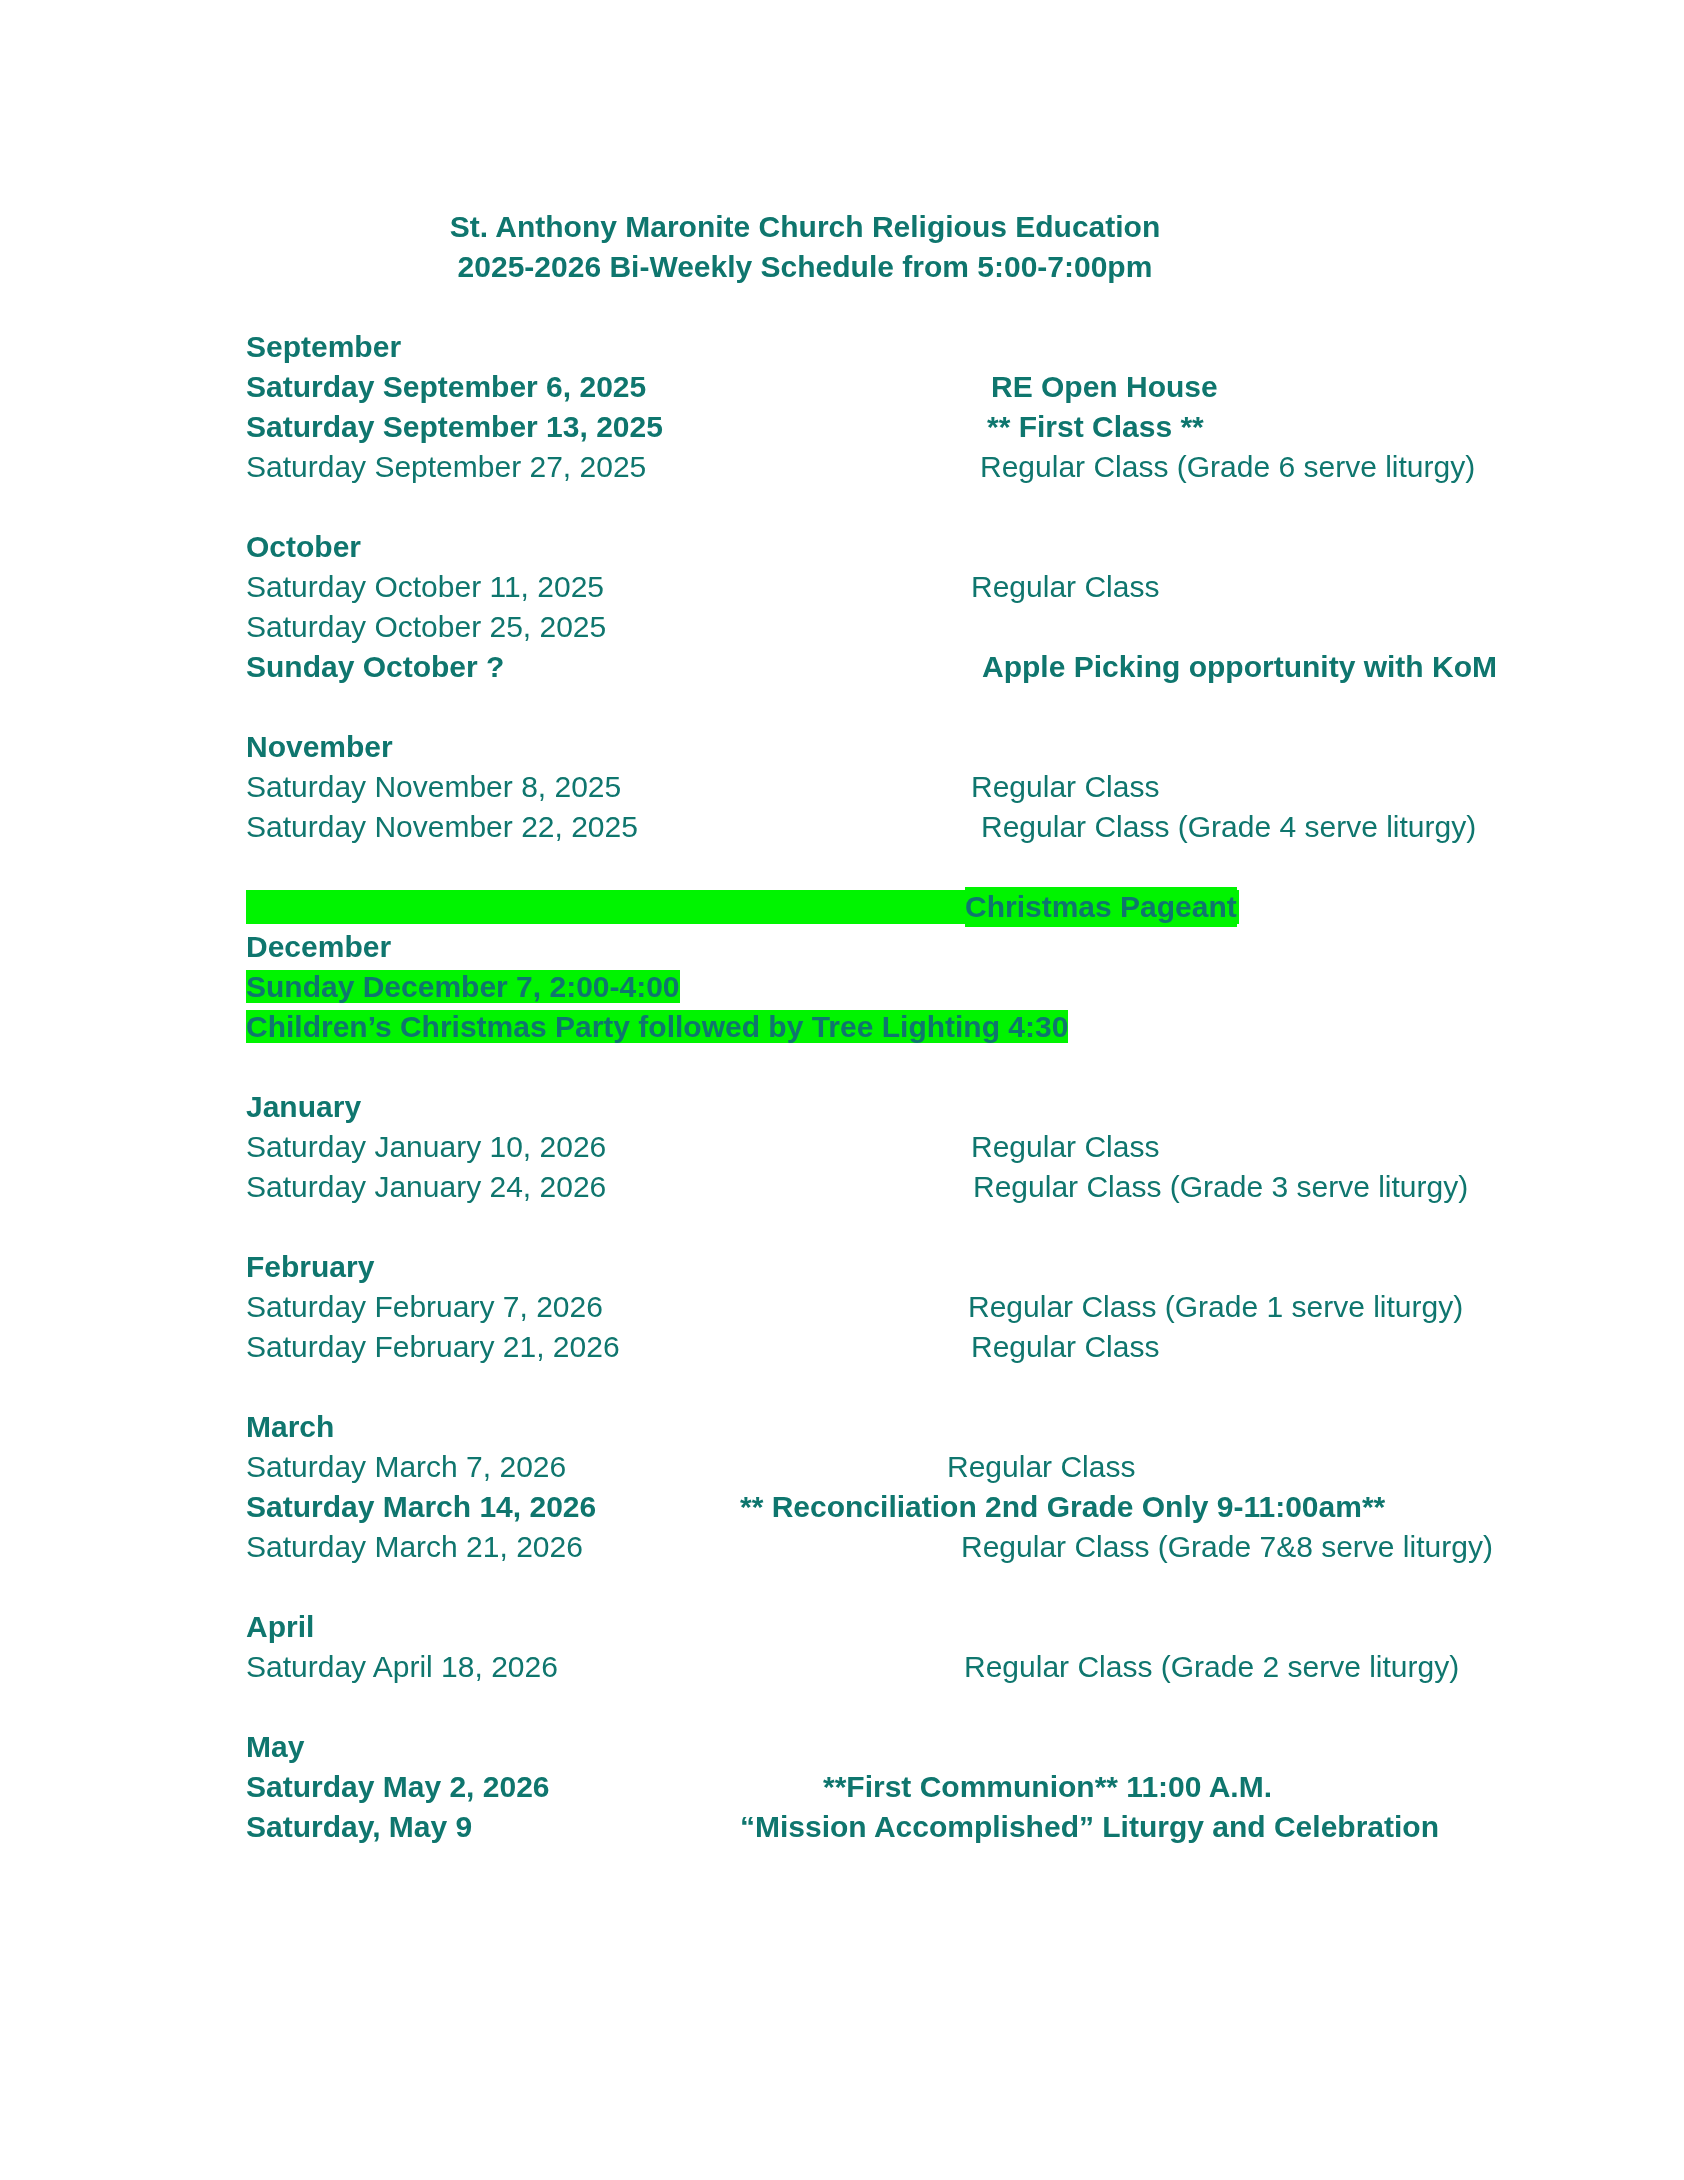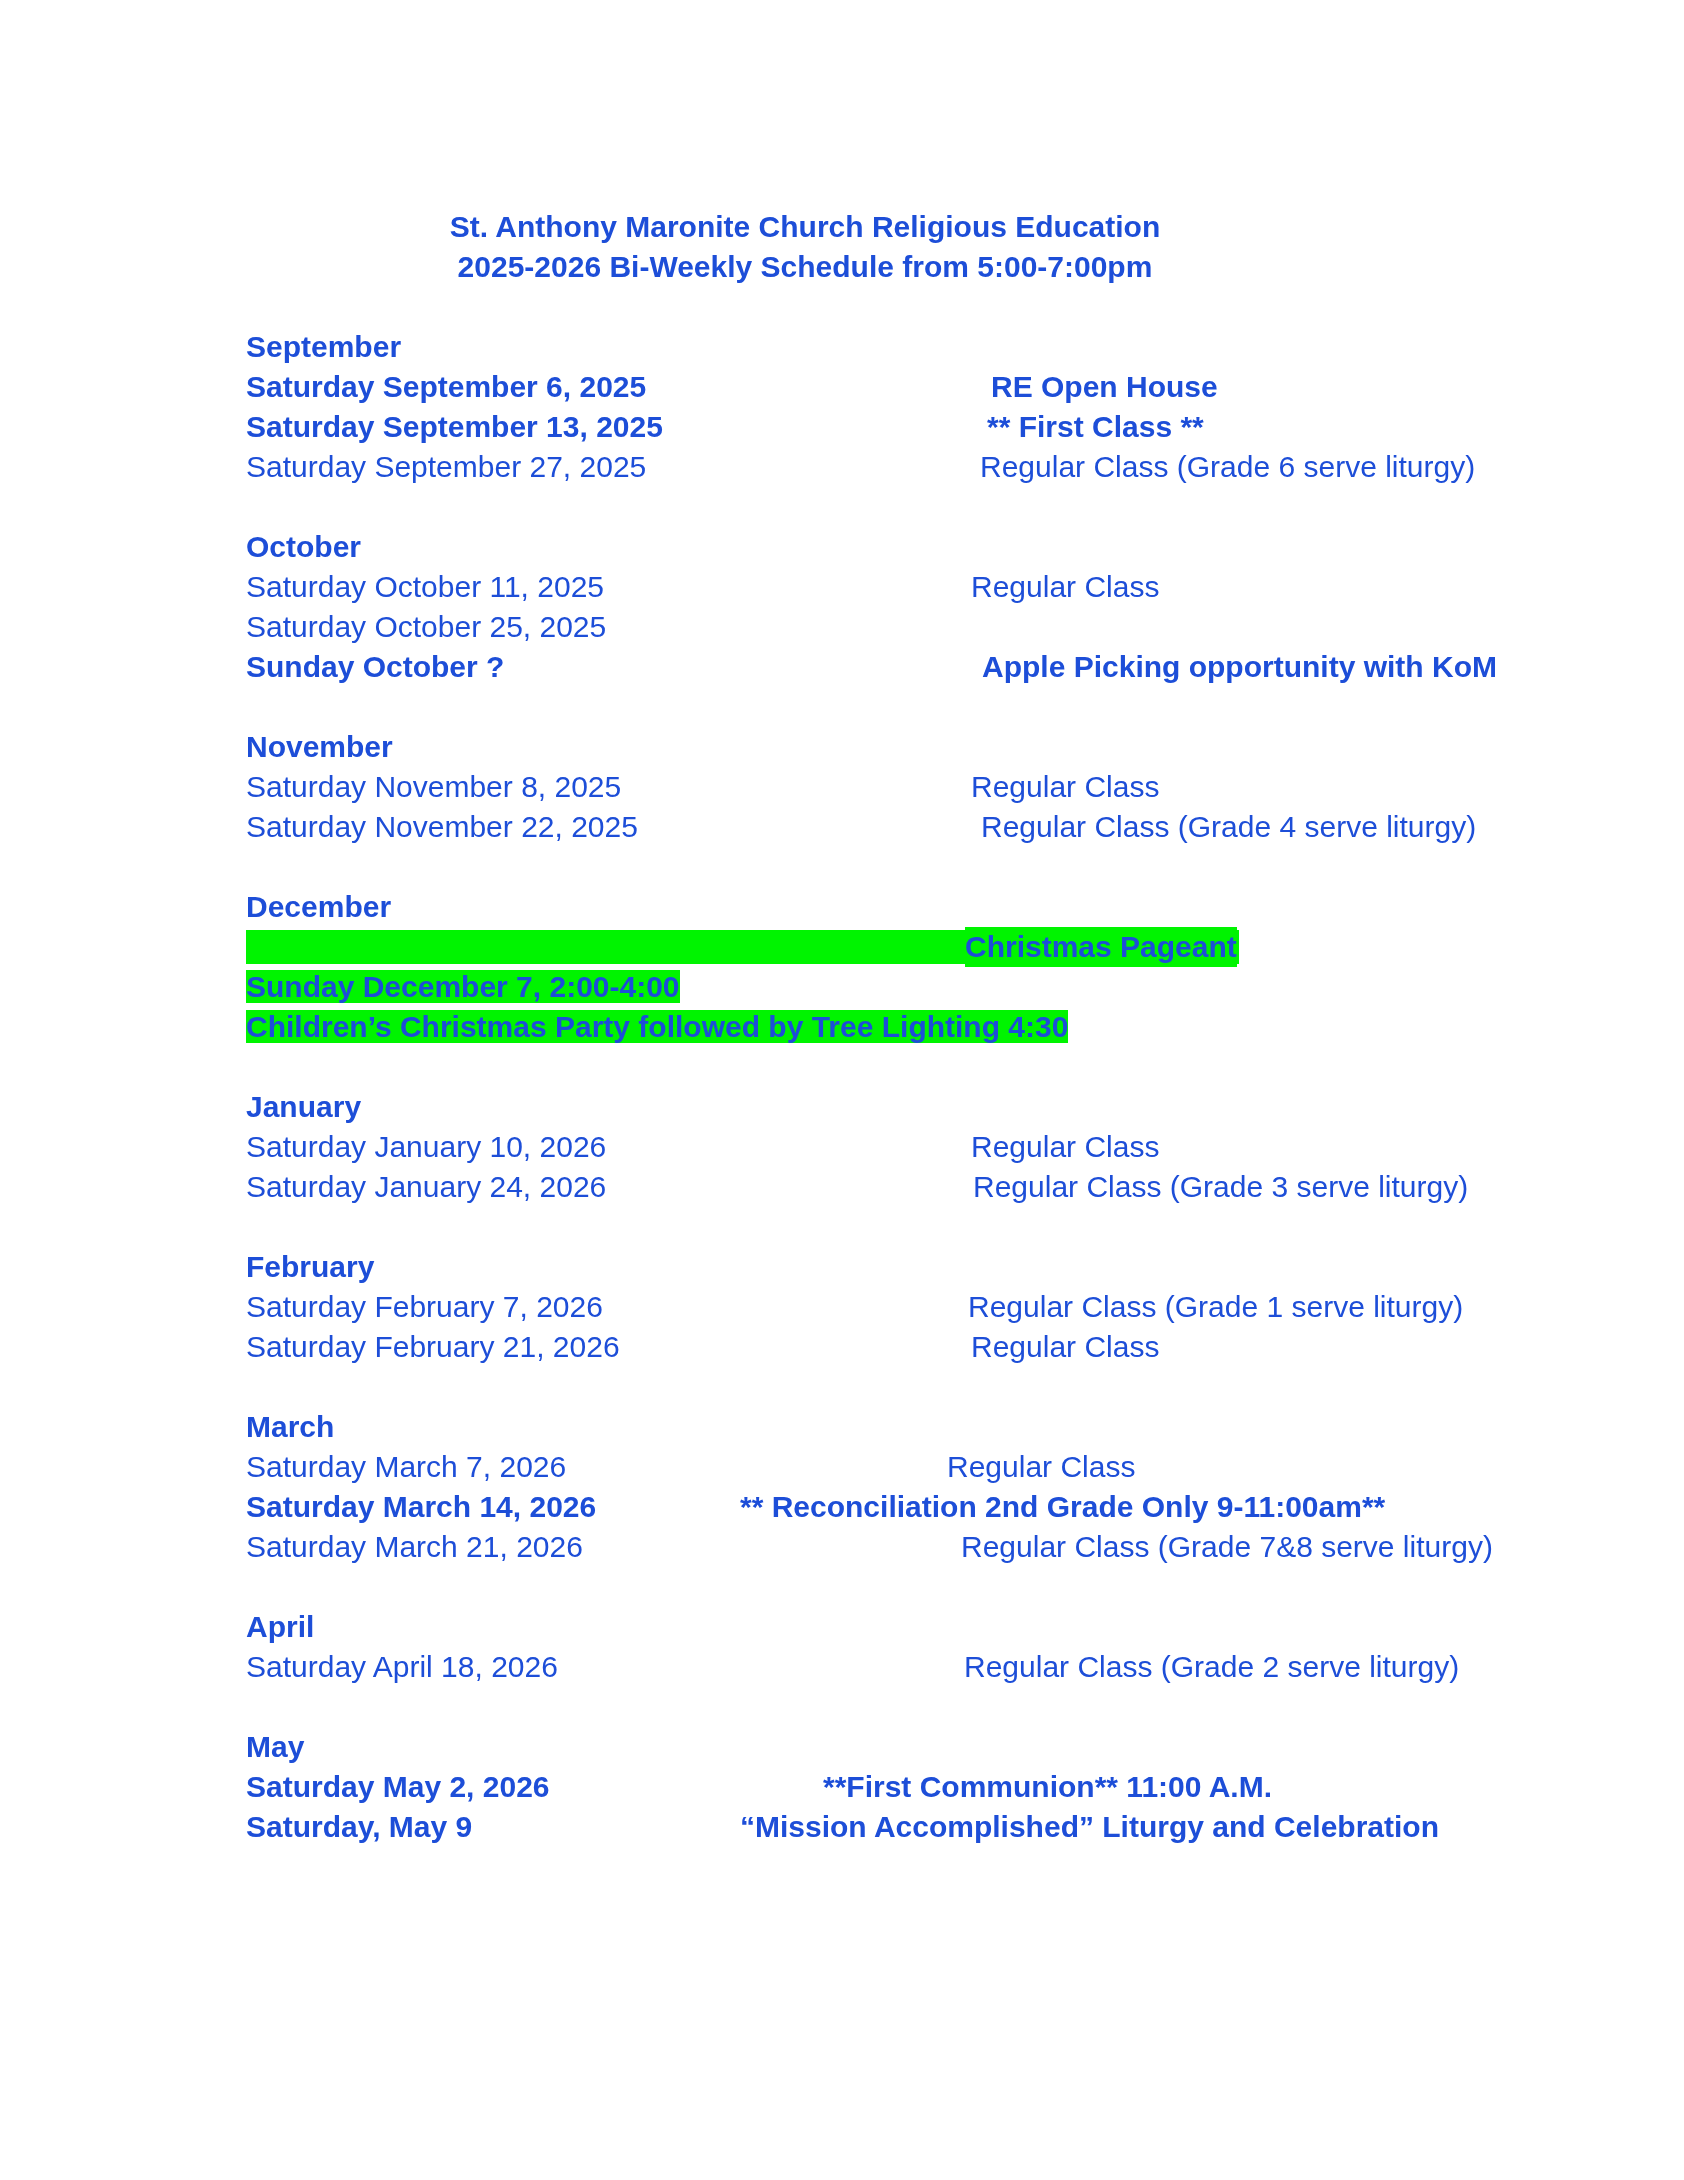--- a/index.html
+++ b/index.html
@@ -3,21 +3,21 @@
 <meta charset="utf-8">
 <style>
   html, body { margin: 0; padding: 0; background: #ffffff; }
   .page {
     position: relative;
     width: 1610px;
     height: 2181px;
     background: #ffffff;
     font-family: "Liberation Sans", "DejaVu Sans", sans-serif;
     font-size: 30px;
-    color: #1d4ed8;
+    color: #0f766e;
     overflow: hidden;
     text-decoration: underline;
   }
   .doc { position: absolute; top: 207px; left: 0; width: 100%; }
   .line {
     position: relative;
     height: 40px;
     line-height: 40px;
     white-space: nowrap;
   }
@@ -49,22 +49,22 @@
       <div class="line"></div>
       <div class="line row month">October</div>
       <div class="line row"><span>Saturday October 11, 2025</span><span class="right" style="left: 923px;">Regular Class</span></div>
       <div class="line row"><span>Saturday October 25, 2025</span></div>
       <div class="line row bold"><span>Sunday October ?</span><span class="right" style="left: 934px;">Apple Picking opportunity with KoM</span></div>
       <div class="line"></div>
       <div class="line row month">November</div>
       <div class="line row"><span>Saturday November 8, 2025</span><span class="right" style="left: 923px;">Regular Class</span></div>
       <div class="line row"><span>Saturday November 22, 2025</span><span class="right" style="left: 933px;">Regular Class (Grade 4 serve liturgy)</span></div>
       <div class="line"></div>
+      <div class="line row bold"><span class="band" style="left: 198px; width: 993px;"></span><span class="hl">Saturday December 6 to start the recital</span><span class="right hl" style="left: 917px;">Christmas Pageant</span></div>
       <div class="line row month">December</div>
-      <div class="line row bold"><span class="band" style="left: 198px; width: 993px;"></span><span class="hl">Saturday December 6 to start the recital</span><span class="right hl" style="left: 917px;">Christmas Pageant</span></div>
       <div class="line row bold"><span class="hl">Sunday December 7, 2:00-4:00</span></div>
       <div class="line row bold"><span class="hl">Children’s Christmas Party followed by Tree Lighting 4:30</span></div>
       <div class="line"></div>
       <div class="line row month">January</div>
       <div class="line row"><span>Saturday January 10, 2026</span><span class="right" style="left: 923px;">Regular Class</span></div>
       <div class="line row"><span>Saturday January 24, 2026</span><span class="right" style="left: 925px;">Regular Class (Grade 3 serve liturgy)</span></div>
       <div class="line"></div>
       <div class="line row month">February</div>
       <div class="line row"><span>Saturday February 7, 2026</span><span class="right" style="left: 920px; text-align: center;">Regular Class (Grade 1 serve liturgy)</span></div>
       <div class="line row"><span>Saturday February 21, 2026</span><span class="right" style="left: 923px;">Regular Class</span></div>

